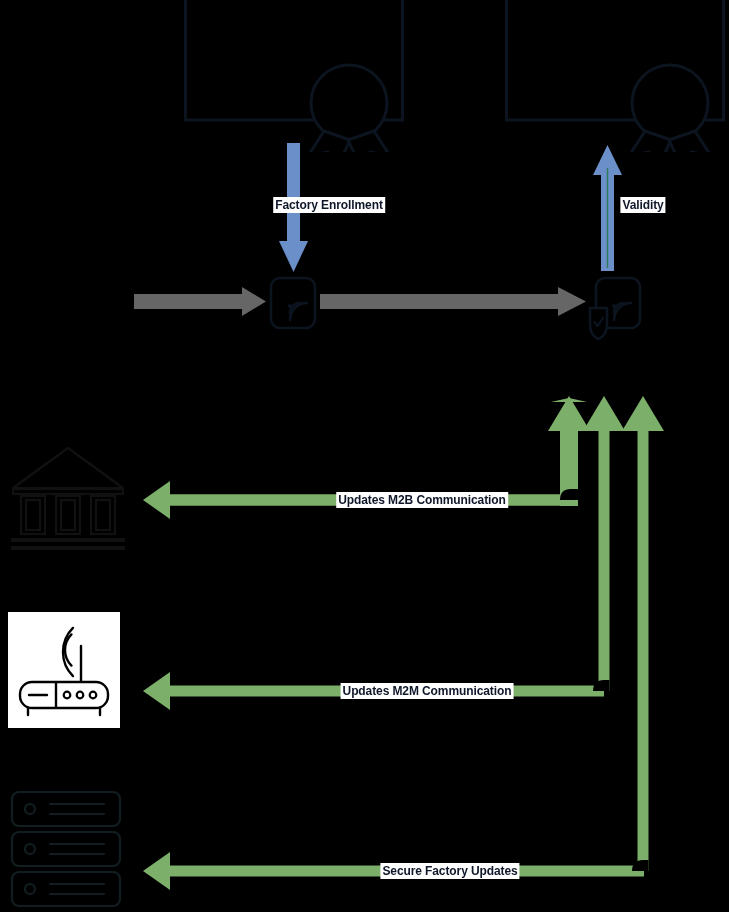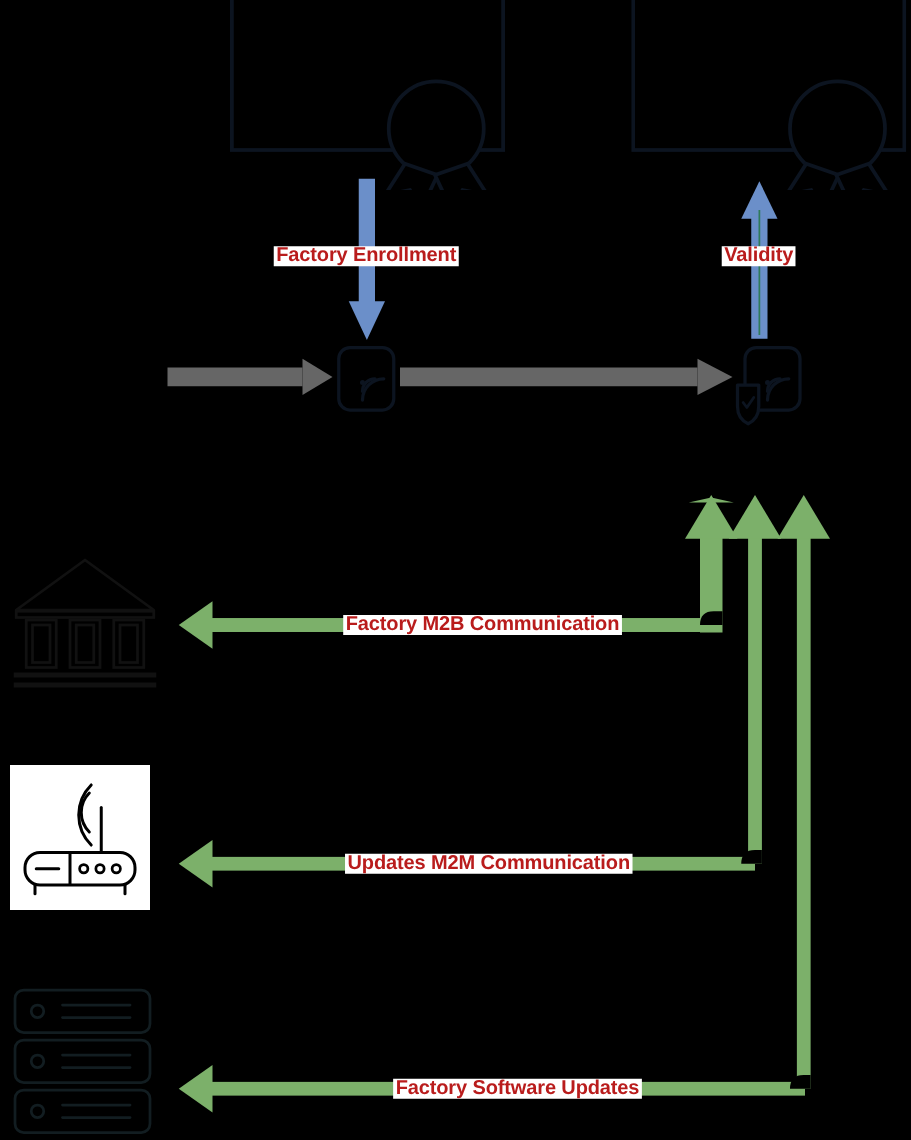--- a/index.html
+++ b/index.html
@@ -21,30 +21,31 @@
   #canvas svg.layer {
     position: absolute;
     left: 0;
     top: 0;
     width: 729px;
     height: 912px;
   }
   .edge-label {
     position: absolute;
     background: #ffffff;
-    color: #b91c1c;
+    color: #0f172a;
     font-family: "Liberation Sans", sans-serif;
     font-weight: bold;
-    font-size: 16px;
+    font-size: 12px;
     line-height: 14px;
     letter-spacing: -0.1px;
     padding: 1px 2px;
     white-space: nowrap;
     transform: translate(-50%, -50%);
     z-index: 40;
+    margin-left: 36px;
   }
   .icon-box {
     position: absolute;
     z-index: 10;
   }
   .icon-box.white-bg {
     background: #ffffff;
   }
   .icon-box svg { display: block; }
 </style>
@@ -191,19 +192,19 @@
       <path d="M170 852 L170 890 L143 871 Z" fill="#7cb06a"></path>
       <path d="M632 871 Q632 860 643 860 L648.5 860 L648.5 871 Z" fill="#000000"></path>
     </g>
 
   </svg>
 
   <div class="edge-label" style="left:293px; top:205px;">Factory Enrollment</div>
 
   <div class="edge-label" style="left:607px; top:205px;text-align:center;">Validity</div>
 
-  <div class="edge-label" style="left:386px; top:500px;">Factory M2B Communication</div>
+  <div class="edge-label" style="left:386px; top:500px;">Updates M2B Communication</div>
 
   <div class="edge-label" style="left:391px; top:691px;">Updates M2M Communication</div>
 
-  <div class="edge-label" style="left:414px; top:871px;">Factory Software Updates</div>
+  <div class="edge-label" style="left:414px; top:871px;">Secure Factory Updates</div>
 
 </div>
 
 </body></html>

